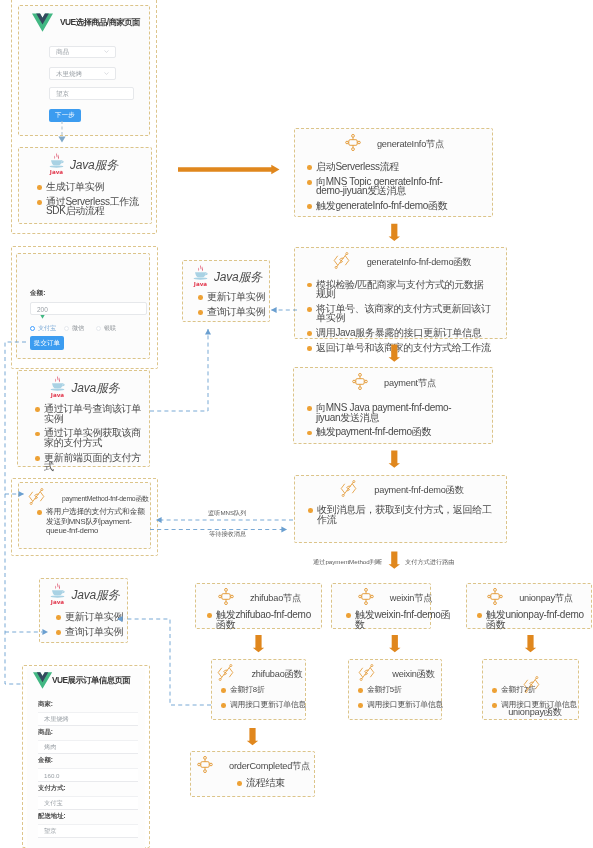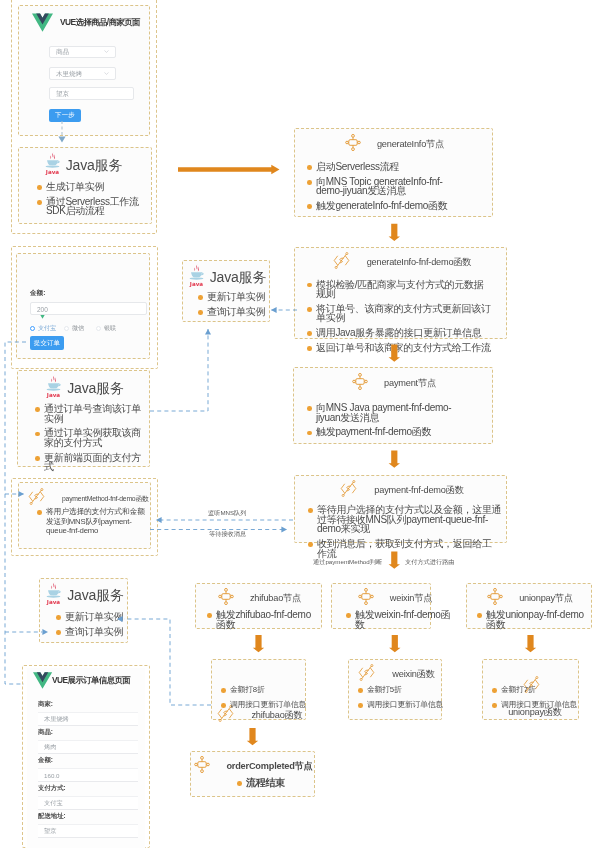--- a/index.html
+++ b/index.html
@@ -33,21 +33,21 @@
   .bul::before{content:"";position:absolute;left:0.2px;top:3.2px;width:4.6px;height:4.6px;
        border-radius:50%;background:#eda135;}
 
   .bul.sm{font-size:7.8px;letter-spacing:-0.2px;}
   
   .chead{display:flex;align-items:center;justify-content:center;gap:9px;}
   .ctitle{font-size:9.2px;color:#4a4a4a;margin-left:7px;white-space:nowrap;letter-spacing:-0.2px;}
 
   
   .jhead{display:flex;align-items:center;justify-content:center;}
-  .jtitle{font-size:14px;color:#4a4a4a;margin-left:5px;letter-spacing:-0.2px;}
+  .jtitle{font-size:12px;color:#4a4a4a;margin-left:5px;letter-spacing:-0.2px;font-style:italic;}
 
   
   .minilab{font-size:6.2px;color:#5a5a5a;white-space:nowrap;}
 
 
   
   .radio{position:absolute;top:0;display:flex;align-items:center;}
   .radio .rdot{width:5px;height:5px;border-radius:50%;border:1px solid #e6e9ee;background:#fff;display:inline-block;box-sizing:border-box;}
   .radio.on .rdot{border:1.6px solid #409eff;background:#fff;}
   .radio b{font-weight:normal;font-size:6.2px;color:#8c9196;margin-left:3px;white-space:nowrap;letter-spacing:-0.2px;}
@@ -385,21 +385,20 @@
   <path d="M31,16.5 C31,16.5 23,15.5 21.5,19.8 C20.3,23.3 27,22.7 28.5,25.2 C30,27.7 22,29.5 22,29.5"></path>
   <path d="M39,6 L13,40"></path>
  </g>
  <circle cx="40.7" cy="4.0" r="2.9" fill="none" stroke="#e2952c" stroke-width="2.0"></circle>
  <circle cx="11.3" cy="42.0" r="2.9" fill="none" stroke="#e2952c" stroke-width="2.0"></circle>
 </svg>
 </span>
     <span class="ctitle">payment-fnf-demo函数</span>
   </div>
   <div class="abs" style="left:13px;top:29px;width:190px;">
-    <div class="bul" style="width:188px;">等待用户选择的支付方式以及金额，这里通过等待接收MNS队列payment-queue-fnf-demo来实现</div>
     <div class="bul">收到消息后，获取到支付方式，返回给工作流</div>
   </div>
 </div>
 
 <div class="abs minilab" style="left:313px;top:558px;">通过paymentMethod判断</div>
 <div class="abs minilab" style="left:405px;top:558px;">支付方式进行路由</div>
 
 <div class="abs card-orange" style="left:195px;top:583px;width:127px;height:46px;">
   <div class="chead abs" style="left:0;top:4px;width:127px;">
     <span class="nodeslot">
@@ -415,21 +414,21 @@
  </g>
 </svg>
 </span>
     <span class="ctitle">zhifubao节点</span>
   </div>
   <div class="abs" style="left:11px;top:26px;width:112px;">
     <div class="bul">触发zhifubao-fnf-demo函数</div>
   </div>
 </div>
 <div class="abs card-orange" style="left:211px;top:659px;width:95px;height:61px;">
-  <div class="chead abs" style="left:0;top:4px;width:95px;margin-top:41px;">
+  <div class="chead abs" style="left:0;top:4px;width:95px;">
     <span class="fnslot">
 <svg class="fn-icon" width="19" height="17" viewBox="0 0 52 46">
  <g fill="none" stroke="#e2952c" stroke-width="2.2" stroke-linecap="round" stroke-linejoin="round">
   <path d="M15,11 L6,23 L15,35"></path>
   <path d="M37,11 L46,23 L37,35"></path>
   <path d="M31,16.5 C31,16.5 23,15.5 21.5,19.8 C20.3,23.3 27,22.7 28.5,25.2 C30,27.7 22,29.5 22,29.5"></path>
   <path d="M39,6 L13,40"></path>
  </g>
  <circle cx="40.7" cy="4.0" r="2.9" fill="none" stroke="#e2952c" stroke-width="2.0"></circle>
  <circle cx="11.3" cy="42.0" r="2.9" fill="none" stroke="#e2952c" stroke-width="2.0"></circle>
@@ -522,21 +521,21 @@
 </svg>
 </span>
     <span class="ctitle">unionpay函数</span>
   </div>
   <div class="abs" style="left:9px;top:25px;width:90px;">
     <div class="bul sm">金额打7折</div>
     <div class="bul sm">调用接口更新订单信息</div>
   </div>
 </div>
 
-<div class="abs card-orange" style="left:190px;top:751px;width:125px;height:46px;font-weight:bold;">
+<div class="abs card-orange" style="left:190px;top:751px;width:125px;height:46px;">
   <div class="chead abs" style="left:0;top:4px;width:125px;">
     <span class="nodeslot">
 <svg class="node-icon" width="16" height="17" viewBox="0 0 32 34">
  <g fill="none" stroke="#e2952c" stroke-width="1.8">
   <rect x="7.6" y="11.4" width="16.8" height="11.2" rx="2.6"></rect>
   <circle cx="16" cy="3.7" r="2.8"></circle>
   <circle cx="16" cy="30.3" r="2.8"></circle>
   <circle cx="4" cy="17" r="2.6"></circle>
   <circle cx="28" cy="17" r="2.6"></circle>
   <path d="M16,6.5 L16,11.4"></path>

